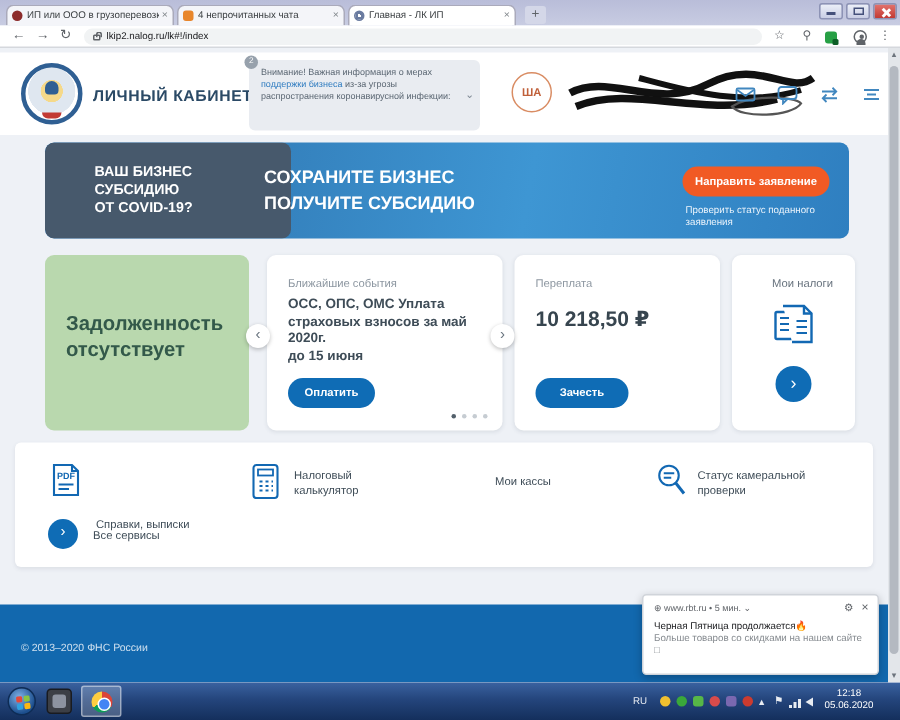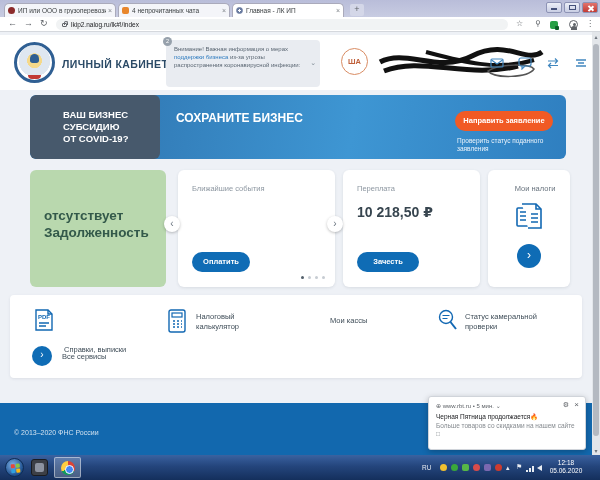--- a/index.html
+++ b/index.html
@@ -58,21 +58,21 @@
   .ntext a { color:#2f7cc0; }
   .nchev { position:absolute; right:4px; top:19px; font-size:7px; color:#7f8a95; }
 
   .hdr-avatar { position:absolute; left:341px; top:13px; width:27px; height:27px; border-radius:50%;
     border:1.5px solid #d98c63; color:#c0603a; font-size:7.5px; font-weight:bold; display:flex; align-items:center; justify-content:center; background:#fff; }
   .hicon { position:absolute; top:21px; width:14px; height:14px; }
   .hicon svg { width:14px; height:14px; }
 
   .banner { position:absolute; left:30px; top:63px; width:536px; height:64px; border-radius:6px; overflow:hidden;
     background:linear-gradient(100deg,#2c6ea9 0%,#3e96d3 60%,#2f7fc0 100%); }
-  .banner-left { position:absolute; left:0; top:0; width:130px; height:64px; background:#47596c; border-radius:6px;
+  .banner-left { position:absolute; left:0; top:0; width:164px; height:64px; background:#47596c; border-radius:6px;
     color:#fff; font-weight:bold; font-size:9.5px; line-height:12px; padding:14px 0 0 33px; }
   .banner-title { position:absolute; left:146px; top:15px; color:#fff; font-weight:bold; font-size:12px; line-height:17px; }
   .banner-btn { position:absolute; left:425px; top:16px; width:98px; height:20px; background:#f15a24; border-radius:10px;
     color:#fff; font-size:7.5px; font-weight:bold; text-align:center; line-height:20px; }
   .banner-link { position:absolute; left:427px; top:42px; width:105px; color:#eaf3fb; font-size:6.5px; line-height:8px; }
 
   .card { position:absolute; background:#fff; border-radius:6px; box-shadow:0 1px 3px rgba(60,70,90,.12); }
   .card-label { position:absolute; left:14px; top:14px; font-size:7.5px; color:#8d97a1; }
   .bluebtn { position:absolute; left:14px; top:82px; height:20px; background:#0f6cb5; border-radius:10px;
     color:#fff; font-size:7.5px; font-weight:bold; text-align:center; line-height:20px; }
@@ -232,36 +232,41 @@
     </div>
 
     <div class="banner">
       <div class="banner-left">
         <div>ВАШ БИЗНЕС</div>
         <div>СУБСИДИЮ</div>
         <div>ОТ COVID-19?</div>
       </div>
       <div class="banner-title">
         <div>СОХРАНИТЕ БИЗНЕС</div>
+        <div>ПОЛУЧИТЕ СУБСИДИЮ</div>
       </div>
       <div class="banner-btn">Направить заявление</div>
       <div class="banner-link">Проверить статус поданного заявления</div>
     </div>
 
     <div class="greencard">
       <div class="gtext">
+        <div>Задолженность</div>
         <div>отсутствует</div>
-        <div>Задолженность</div>
       </div>
     </div>
 
     <div class="carouselchev" style="left:164px;top:184px;">‹</div>
 
     <div class="card" style="left:178px;top:138px;width:157px;height:117px;">
       <div class="card-label">Ближайшие события</div>
+      <div class="etitle">
+        <span>ОСС, ОПС, ОМС Уплата страховых взносов за май 2020г.</span><br>
+        <span class="edeadline">до 15 июня</span>
+      </div>
       <div class="bluebtn" style="width:58px;">Оплатить</div>
       <div class="dots">
           <i class="on"></i>
           <i></i>
           <i></i>
           <i></i>
         </div>
     </div>
 
     <div class="carouselchev" style="left:327px;top:184px;">›</div>

